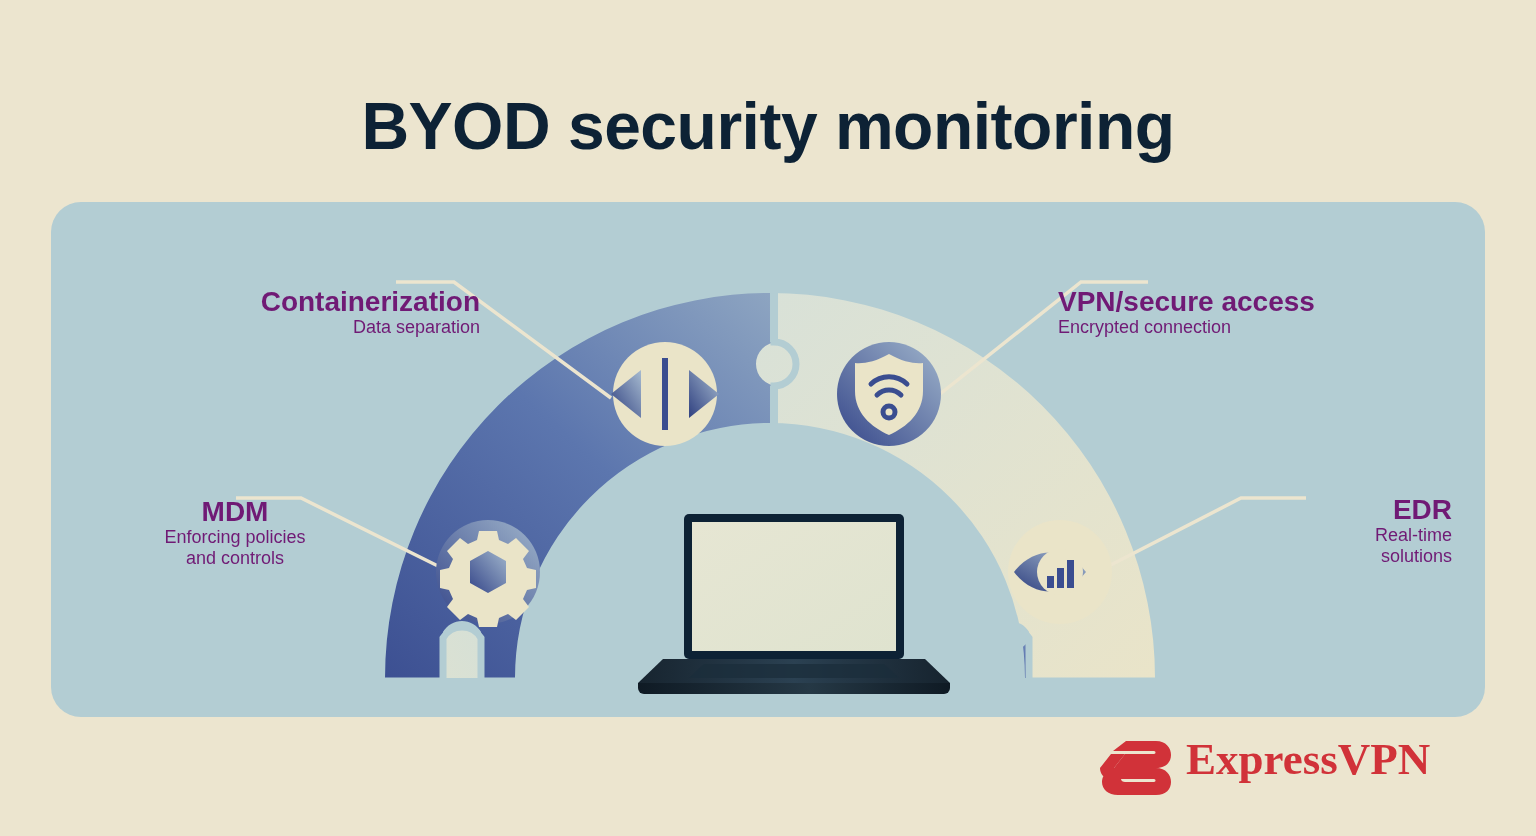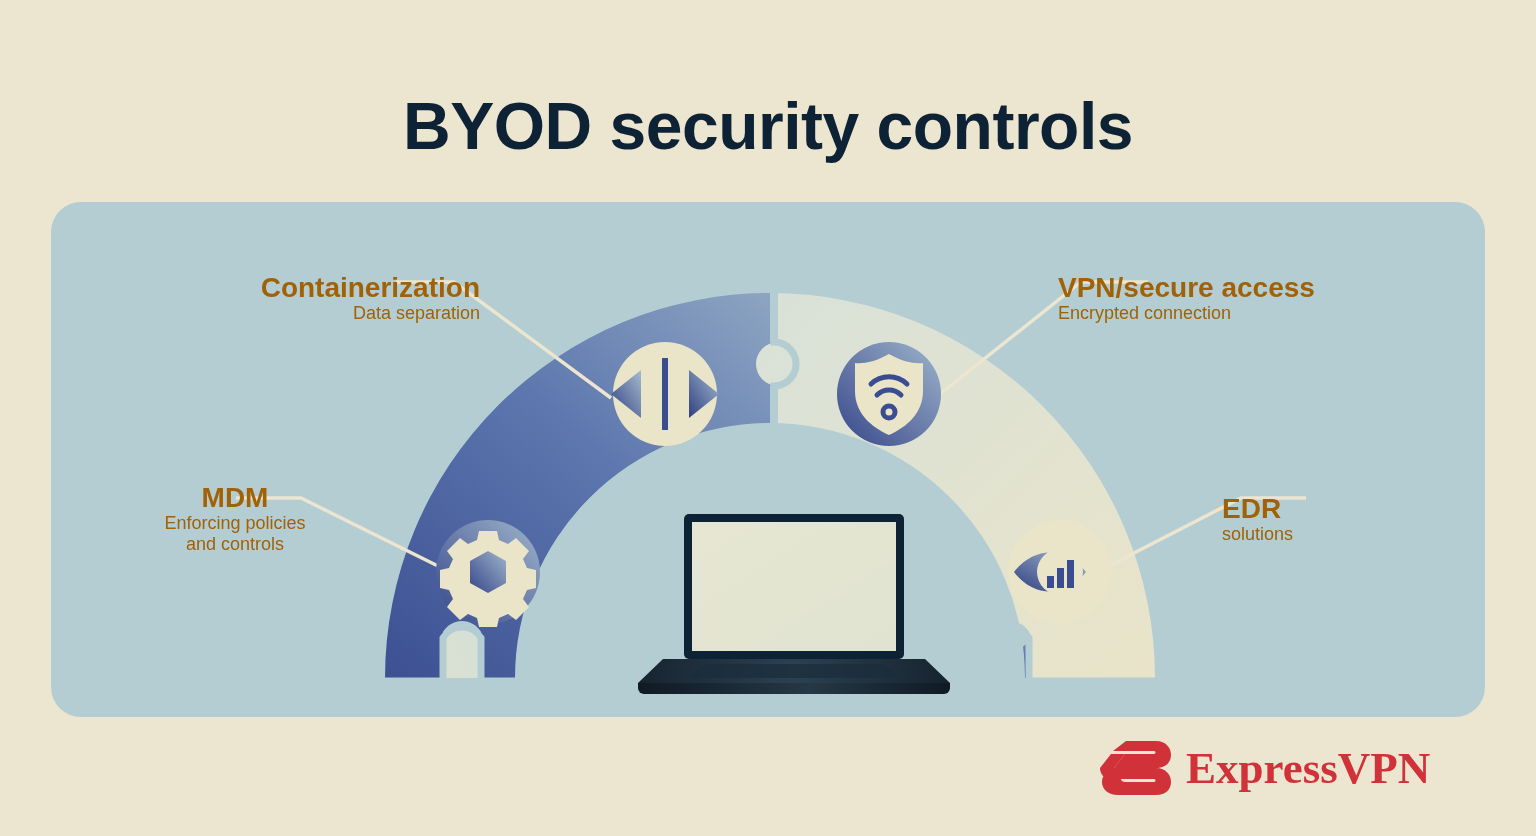--- a/index.html
+++ b/index.html
@@ -47,65 +47,65 @@
   .diagram {
     position: absolute;
     left: 51px;
     top: 202px;
     width: 1434px;
     height: 515px;
   }
   
   .callout {
     position: absolute;
-    color: #a16207;
+    color: #701a75;
     line-height: 1.12;
+    margin-top: 14px;
   }
   .callout .lbl-title {
     font-size: 28px;
     font-weight: 700;
     display: block;
     white-space: nowrap;
   }
   .callout .lbl-sub {
     font-size: 18px;
     font-weight: 400;
     display: block;
     white-space: nowrap;
   }
 
   #callout-containerization { left: 150px; top: 272px; width: 330px; text-align: right; }
   #callout-vpn             { left: 1058px; top: 272px; width: 340px; text-align: left; }
   #callout-mdm             { left: 70px;  top: 482px; width: 330px; text-align: center; }
-  #callout-edr             { left: 1222px; top: 493px; width: 230px; text-align: left; }
+  #callout-edr             { left: 1222px; top: 480px; width: 230px; text-align: right; }
 
   
   .logo {
     position: absolute;
     left: 1098px;
     top: 737px;
     display: flex;
-    align-items: center;
     gap: 14px;
   }
   .logo-word {
     font-family: "Liberation Serif", serif;
     font-size: 45px;
     font-weight: 700;
     color: #d13239;
     letter-spacing: 0px;
     line-height: 1;
   }
 </style>
 </head>
 <body>
 
 <div id="page">
 
-  <div class="title">BYOD security controls</div>
+  <div class="title">BYOD security monitoring</div>
 
   <div class="panel"></div>
 
   <svg class="diagram" viewBox="0 0 1434 515">
     <defs>
 
       <linearGradient id="blueSegLeft" x1="0" y1="1" x2="1" y2="0">
         <stop offset="0%" stop-color="#3a4d90"></stop>
         <stop offset="55%" stop-color="#5c76ae"></stop>
         <stop offset="100%" stop-color="#92a9c3"></stop>
@@ -288,20 +288,21 @@
     <span class="lbl-sub">and controls</span>
   </div>
 
   <div class="callout" id="callout-vpn">
     <span class="lbl-title">VPN/secure access</span>
     <span class="lbl-sub">Encrypted connection</span>
   </div>
 
   <div class="callout" id="callout-edr">
     <span class="lbl-title">EDR</span>
+    <span class="lbl-sub">Real-time</span>
     <span class="lbl-sub">solutions</span>
   </div>
 
   <div class="logo">
     <svg width="74" height="62" viewBox="0 0 74 62">
       <path d="M 28,4 C 47,4 58,4 58,4 C 68,4 73,11 73,18 C 73,25 68,31 58,31 L 16,31 L 27,17 L 56,17 C 58,17 58,14 56,14 L 15,14 Z" fill="#d13239"></path>
       <path d="M 2,31 L 13,17 L 27,17 L 16,31 L 58,31 C 68,31 73,38 73,45 C 73,52 68,58 58,58 L 20,58 C 10,58 4,52 4,45 C 4,40 7,35 12,33 L 30,33 C 26,34 23,38 23,42 C 23,44 25,45 27,45 L 56,45 C 58,45 58,42 56,42 L 14,42 C 5,42 2,36 2,31 Z" fill="#d13239"></path>
     </svg>
     <span class="logo-word">ExpressVPN</span>
   </div>

